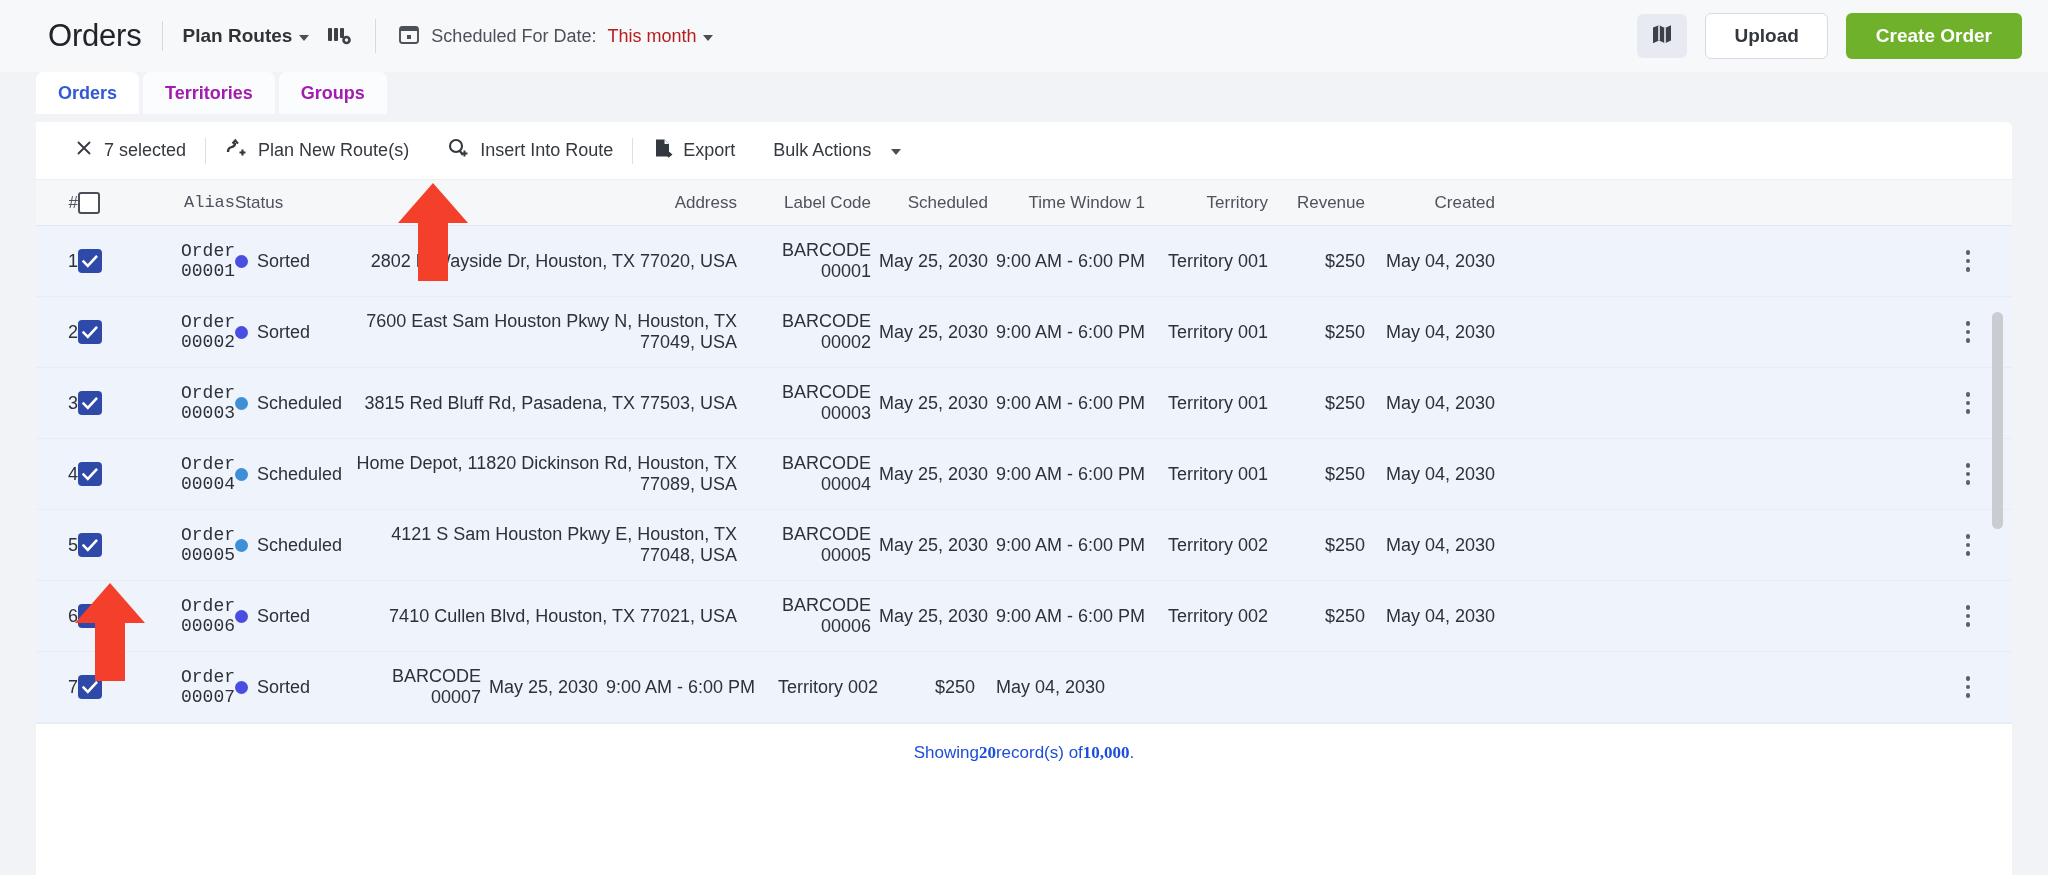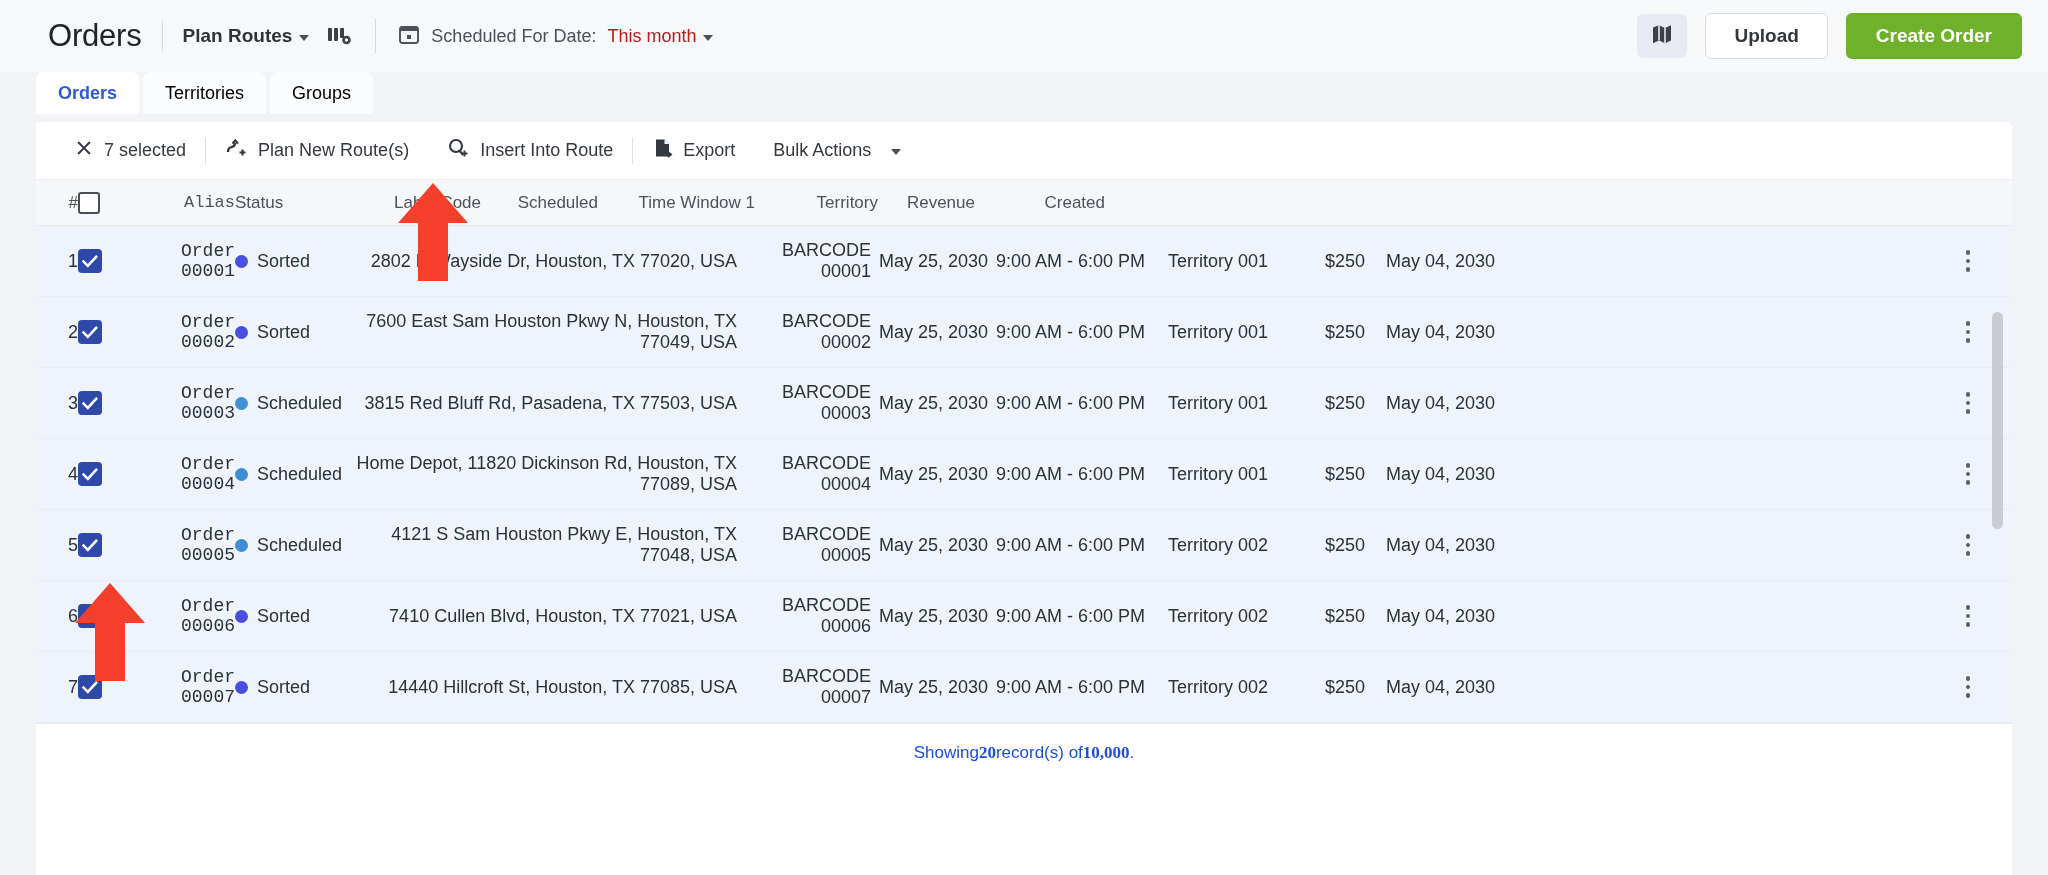--- a/index.html
+++ b/index.html
@@ -48,21 +48,21 @@
     margin-left: 18px; height: 46px; padding: 0 30px; background: #6fb12b;
     border: none; border-radius: 6px; font-size: 19px; color: #fff;
     font-weight: 700; display: flex; align-items: center; cursor: pointer;
   }
 
   
   .tabs { display: flex; padding-left: 36px; gap: 4px; align-items: flex-end; height: 42px; }
   .tab {
     height: 42px; padding: 0 22px; display: flex; align-items: center;
     font-size: 18px; border-radius: 7px 7px 0 0; cursor: pointer;
-    background: #fbfcfd; color: #000000; font-weight: 400;
+    background: #fbfcfd; color: #a21caf; font-weight: 700;
   }
   .tab.active { background: #fff; color: #3358d4; font-weight: 600; }
 
   
   .card {
     margin: 8px 36px; background: #fff; border-radius: 0 6px 0 0;
     height: 760px; position: relative;
   }
 
   
@@ -268,20 +268,21 @@
       </div>
     </div>
 
     <div class="thead">
       <div class="c-num">#</div>
       <div class="c-chk">
         <span class="chk-empty"></span>
       </div>
       <div class="c-alias">Alias</div>
       <div class="c-stat">Status</div>
+      <div class="c-addr">Address</div>
       <div class="c-label">Label Code</div>
       <div class="c-sched">Scheduled</div>
       <div class="c-tw">Time Window 1</div>
       <div class="c-terr">Territory</div>
       <div class="c-rev">Revenue</div>
       <div class="c-created">Created</div>
       <div class="c-kebab"></div>
     </div>
 
     <div id="tbody">
@@ -466,21 +467,20 @@
               <svg width="16" height="13" viewBox="0 0 16 13">
                 <path d="M1.6 6.6 L5.8 10.8 L14.2 1.8" stroke="#ffffff" stroke-width="2.6" fill="none" stroke-linecap="square"></path>
               </svg>
             </span>
           </div>
           <div class="c-alias">Order 00007</div>
           <div class="c-stat">
             <span class="dot" style="background: rgb(74, 78, 224);"></span>
             <span>Sorted</span>
           </div>
-          <div class="c-addr">14440 Hillcroft St, Houston, TX 77085, USA</div>
           <div class="c-label">BARCODE 00007</div>
           <div class="c-sched">May 25, 2030</div>
           <div class="c-tw">9:00 AM - 6:00 PM</div>
           <div class="c-terr">Territory 002</div>
           <div class="c-rev">$250</div>
           <div class="c-created">May 04, 2030</div>
           <div class="c-kebab">
             <span class="kebab">
               <i></i>
               <i></i>

